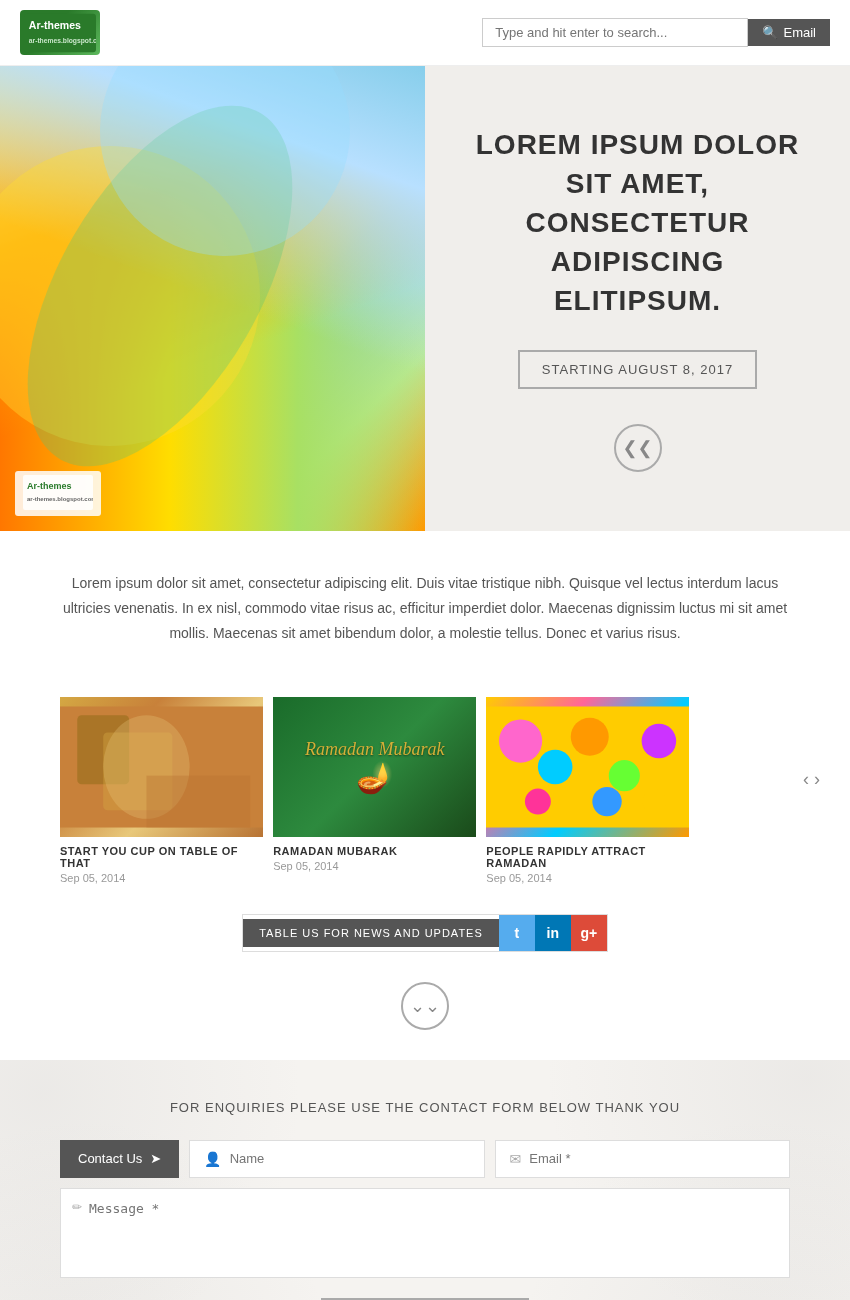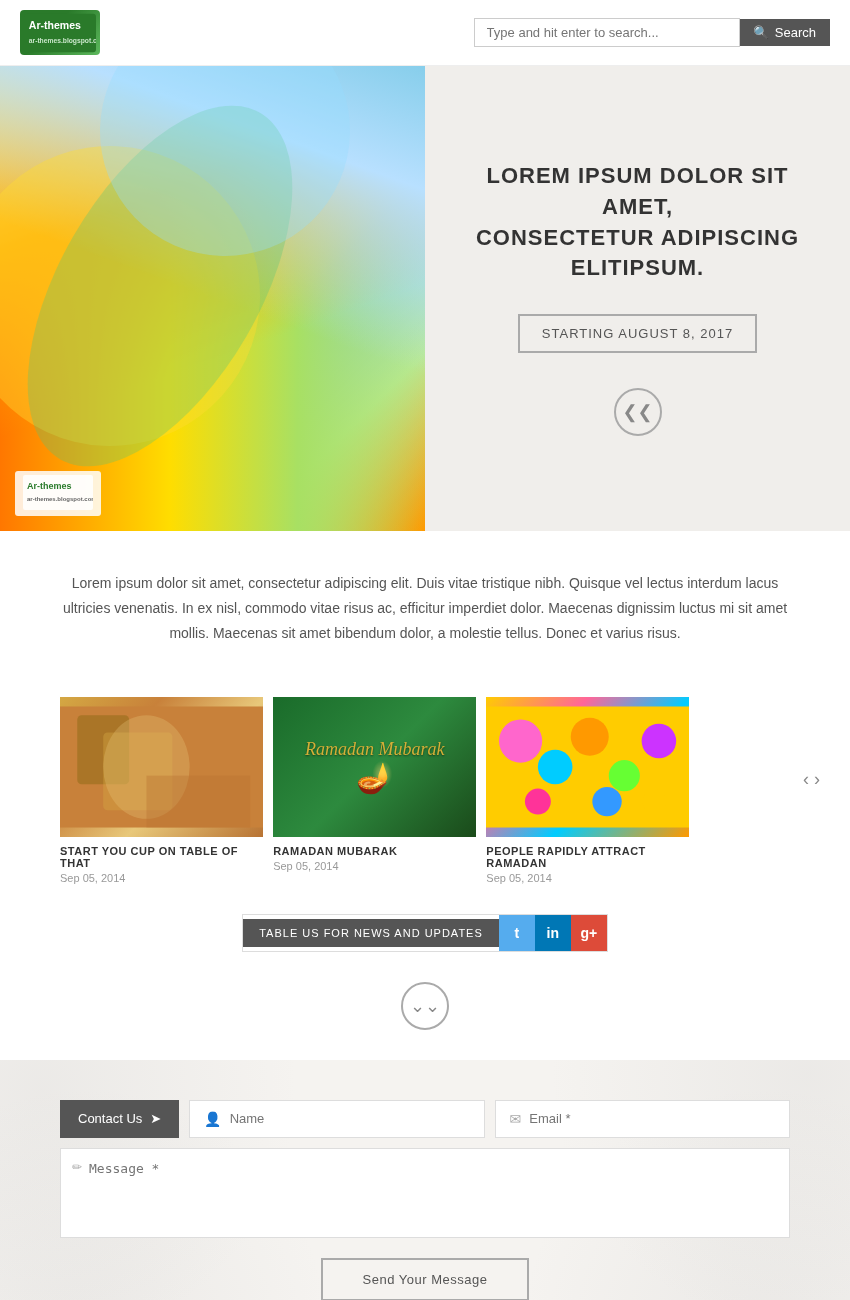--- a/index.html
+++ b/index.html
@@ -84,21 +84,21 @@
     .hero-right {
       flex: 1;
       background: #f0eeeb;
       display: flex;
       flex-direction: column;
       align-items: center;
       justify-content: center;
       padding: 40px;
     }
     .hero-title {
-      font-size: 22px;
+      font-size: 28px;
       font-weight: bold;
       text-align: center;
       color: #333;
       letter-spacing: 1px;
       margin-bottom: 30px;
       line-height: 1.4;
     }
     .hero-btn {
       border: 2px solid #aaa;
       padding: 10px 22px;
@@ -402,21 +402,21 @@
         <rect width="75" height="40" rx="3" fill="#2a7a2a"></rect>
         <text x="5" y="16" fill="#fff" font-size="11" font-weight="bold" font-family="Arial">Ar-themes</text>
         <text x="5" y="30" fill="#c8e6c9" font-size="7" font-family="Arial">ar-themes.blogspot.com</text>
       </svg>
     </div>
   </div>
   <div class="search-area">
     <input class="search-input" type="text" placeholder="Type and hit enter to search..." style="">
     <button class="search-btn">
       <span>🔍</span>
-      <span>Search</span>
+      <span>Email</span>
     </button>
   </div>
 </header>
 
 <section class="hero">
   <div class="hero-left">
     <div class="hero-art"></div>
     <div class="hero-art-swirl1"></div>
     <div class="hero-art-swirl2"></div>
     <div class="hero-art-swirl3"></div>
@@ -507,20 +507,21 @@
 </div>
 
 <div class="scroll-center">
   <div class="scroll-down-circle">
     <span>⌄⌄</span>
   </div>
 </div>
 
 <section class="contact-section-outer">
   <div class="contact-section">
+    <div class="contact-heading">FOR ENQUIRIES PLEASE USE THE CONTACT FORM BELOW THANK YOU</div>
 
     <div class="contact-row">
       <button class="contact-btn">
         <span>Contact Us</span>
         <span>➤</span>
       </button>
       <div class="contact-input">
         <span class="icon-char">👤</span>
         <input type="text" placeholder="Name" style="">
       </div>

